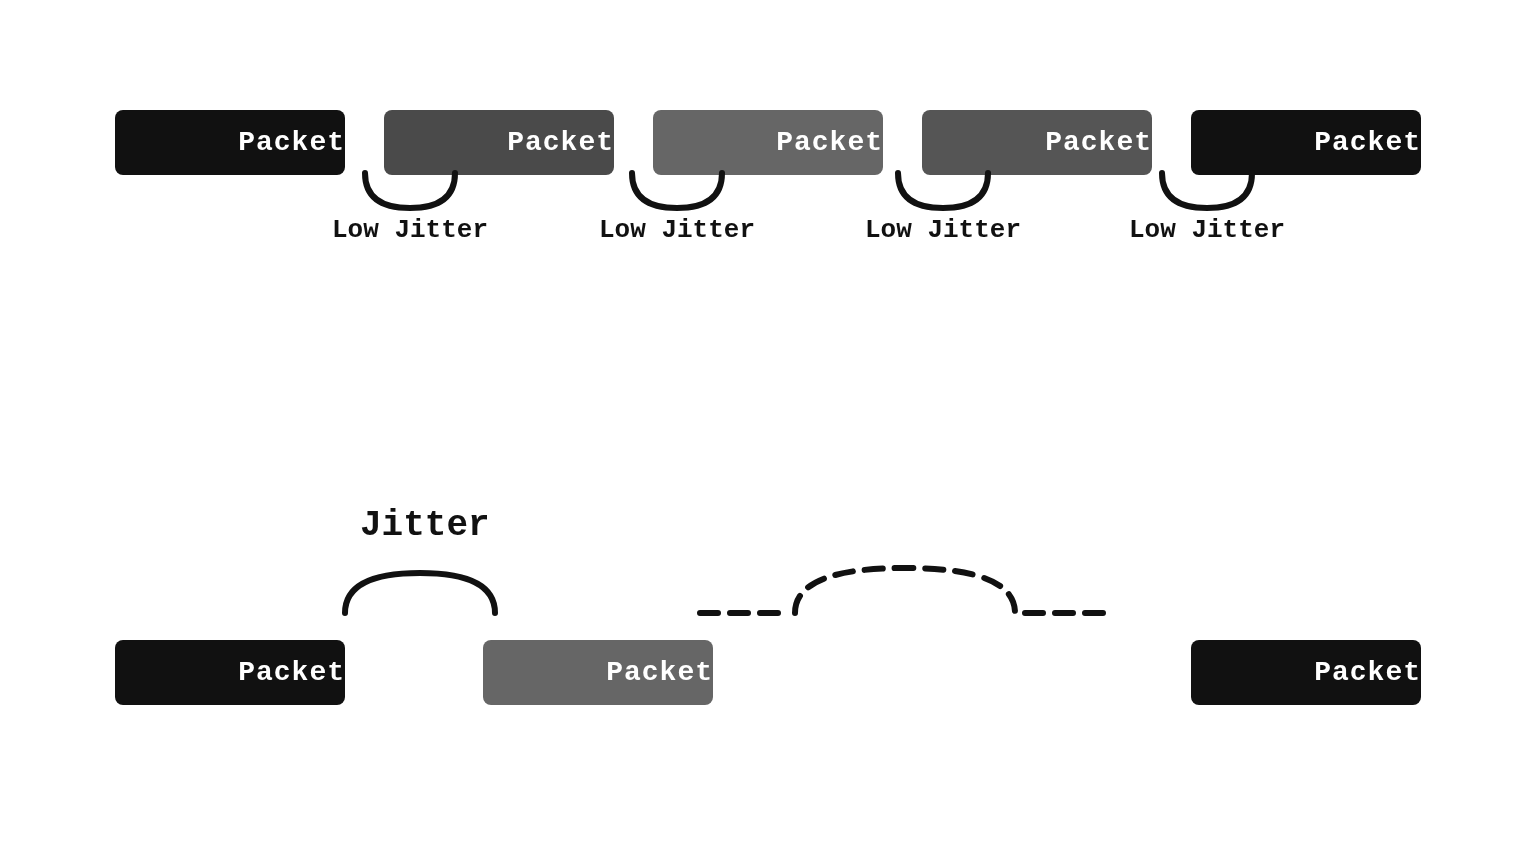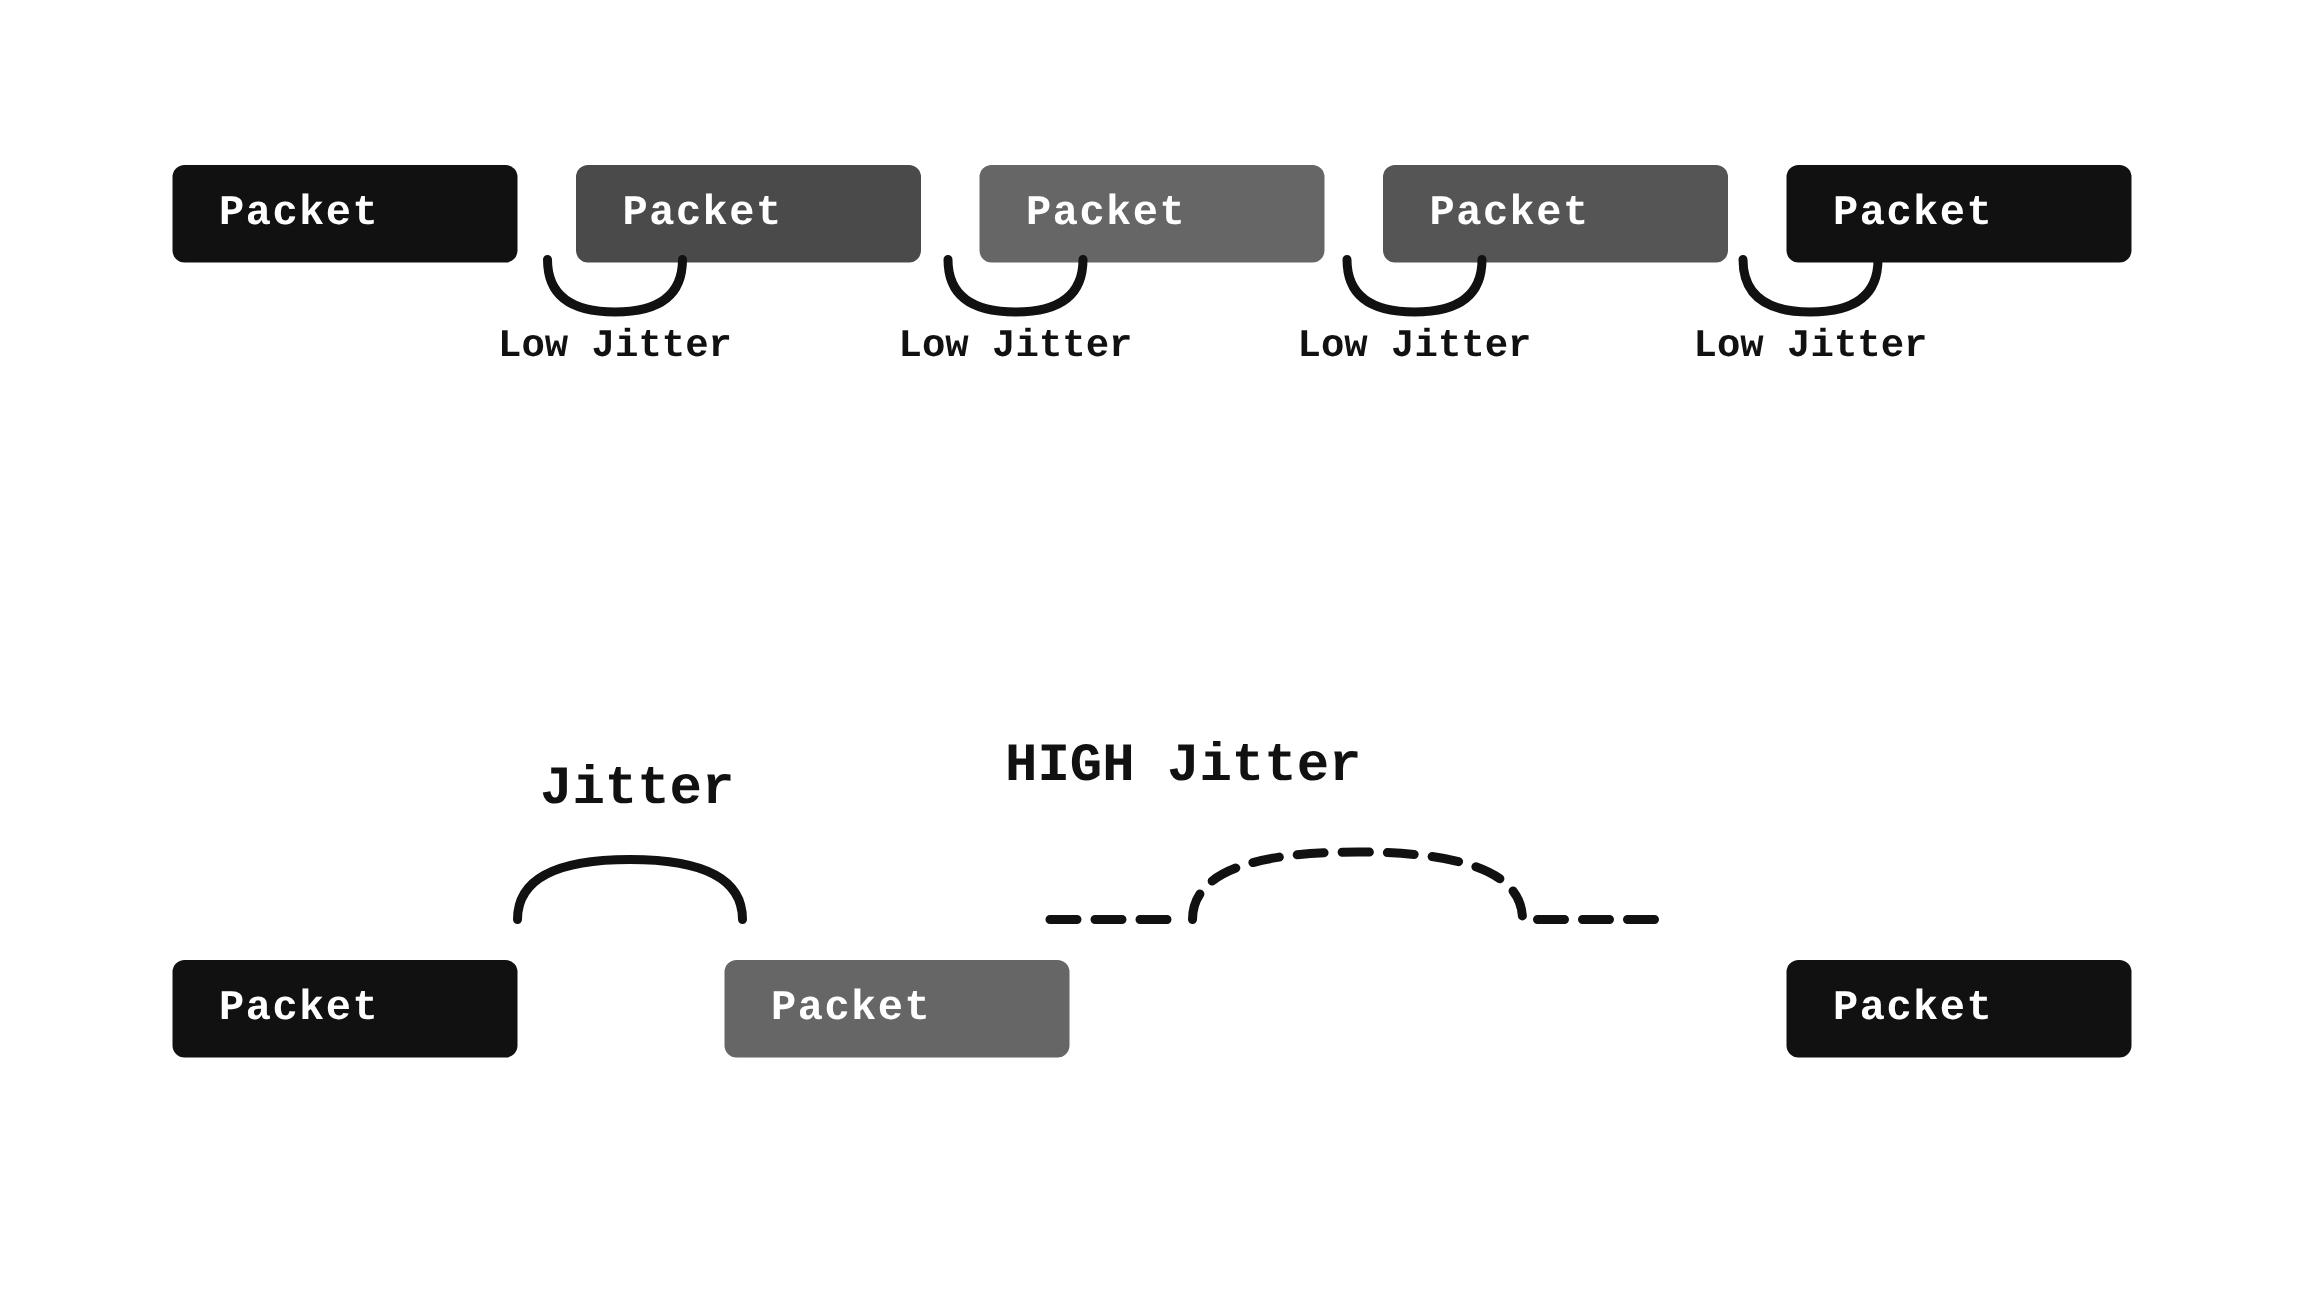--- a/index.html
+++ b/index.html
@@ -27,21 +27,21 @@
       right: 115px;
       display: flex;
       justify-content: space-between;
       align-items: center;
     }
 
     .packet {
       border-radius: 8px;
       display: flex;
       align-items: center;
-      justify-content: flex-start;
+      justify-content: flex-end;
       font-weight: bold;
       font-size: 28px;
       color: #ffffff;
       width: 230px;
       height: 65px;
       letter-spacing: 1px;
       padding-left: 31px;
     }
 
     .packet-dark  { background: #111111; }
@@ -234,23 +234,20 @@
   <div class="bottom-label-1">
     <span>Jitter</span>
   </div>
 
   <div style="position:absolute; top:563px; left:320px; display:flex; flex-direction:column; align-items:center; width:200px;">
     <svg class="curly-up" width="160" height="55" viewBox="0 0 160 55">
       <path d="M5,50 Q5,10 80,10 Q155,10 155,50"></path>
     </svg>
   </div>
 
-  <div class="bottom-label-2">
-    <span>HIGH Jitter</span>
-  </div>
 
   <div style="position:absolute; top:553px; left:695px; display:flex; flex-direction:column; align-items:center; width:420px;">
     <svg class="curly-up-dashed" width="420" height="65" viewBox="0 0 420 65">
 
       <line x1="5" y1="60" x2="90" y2="60" stroke="#111" stroke-width="6" stroke-dasharray="18 12" stroke-linecap="round"></line>
 
       <path d="M100,60 Q100,15 210,15 Q320,15 320,60" fill="none" stroke="#111" stroke-width="6" stroke-linecap="round"></path>
 
       <line x1="330" y1="60" x2="415" y2="60" stroke="#111" stroke-width="6" stroke-dasharray="18 12" stroke-linecap="round"></line>
     </svg>

